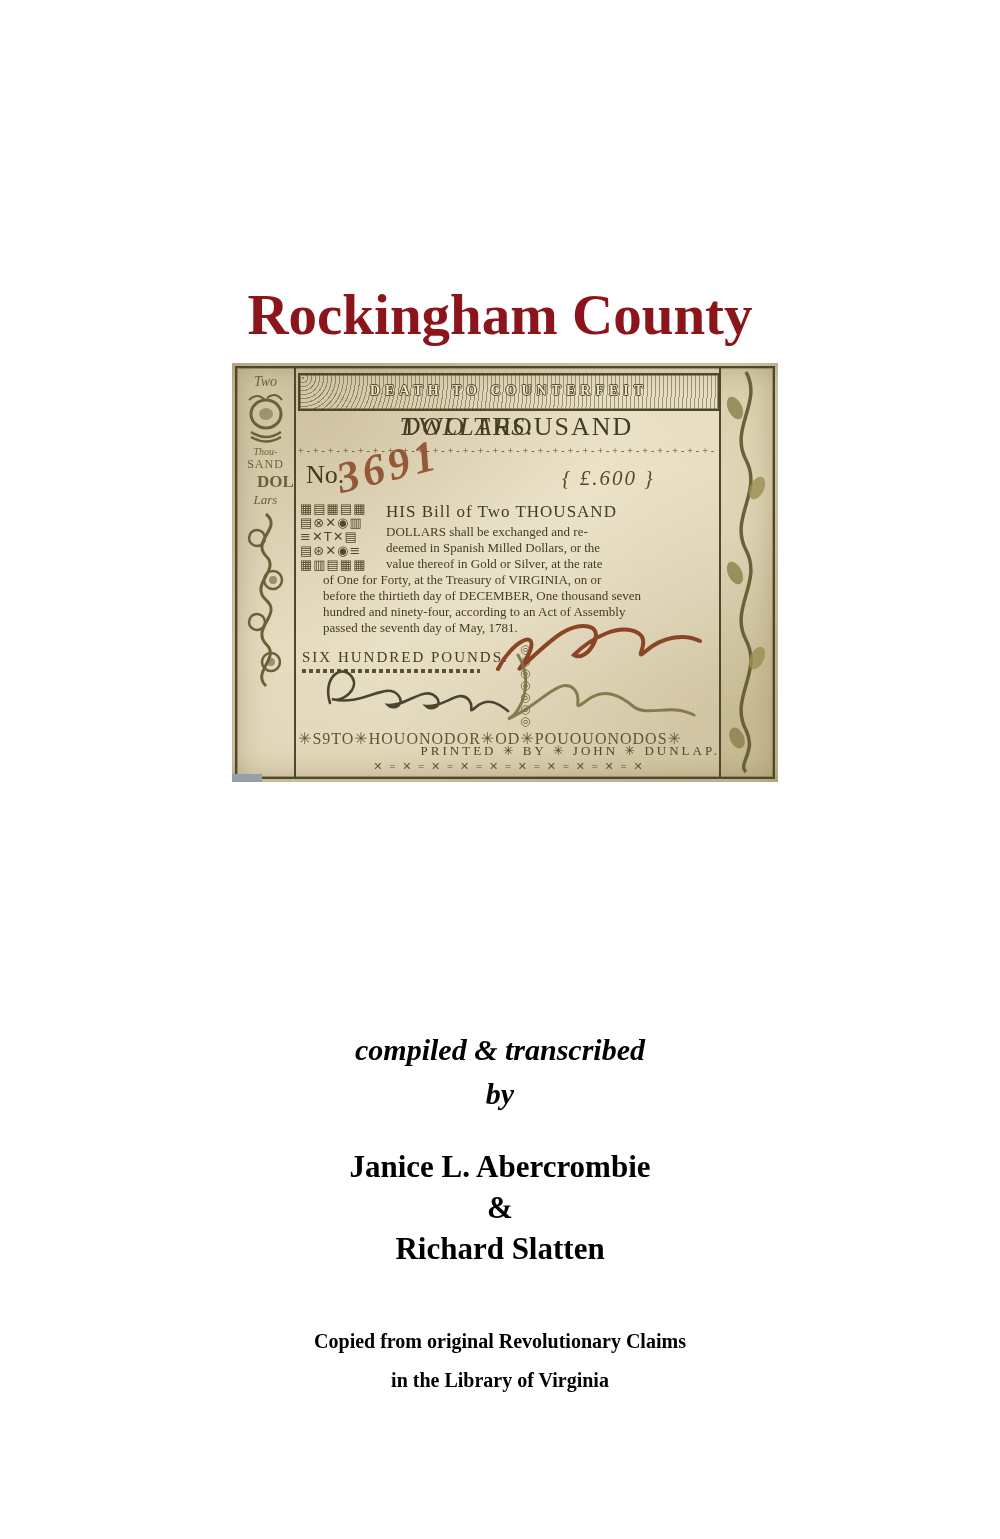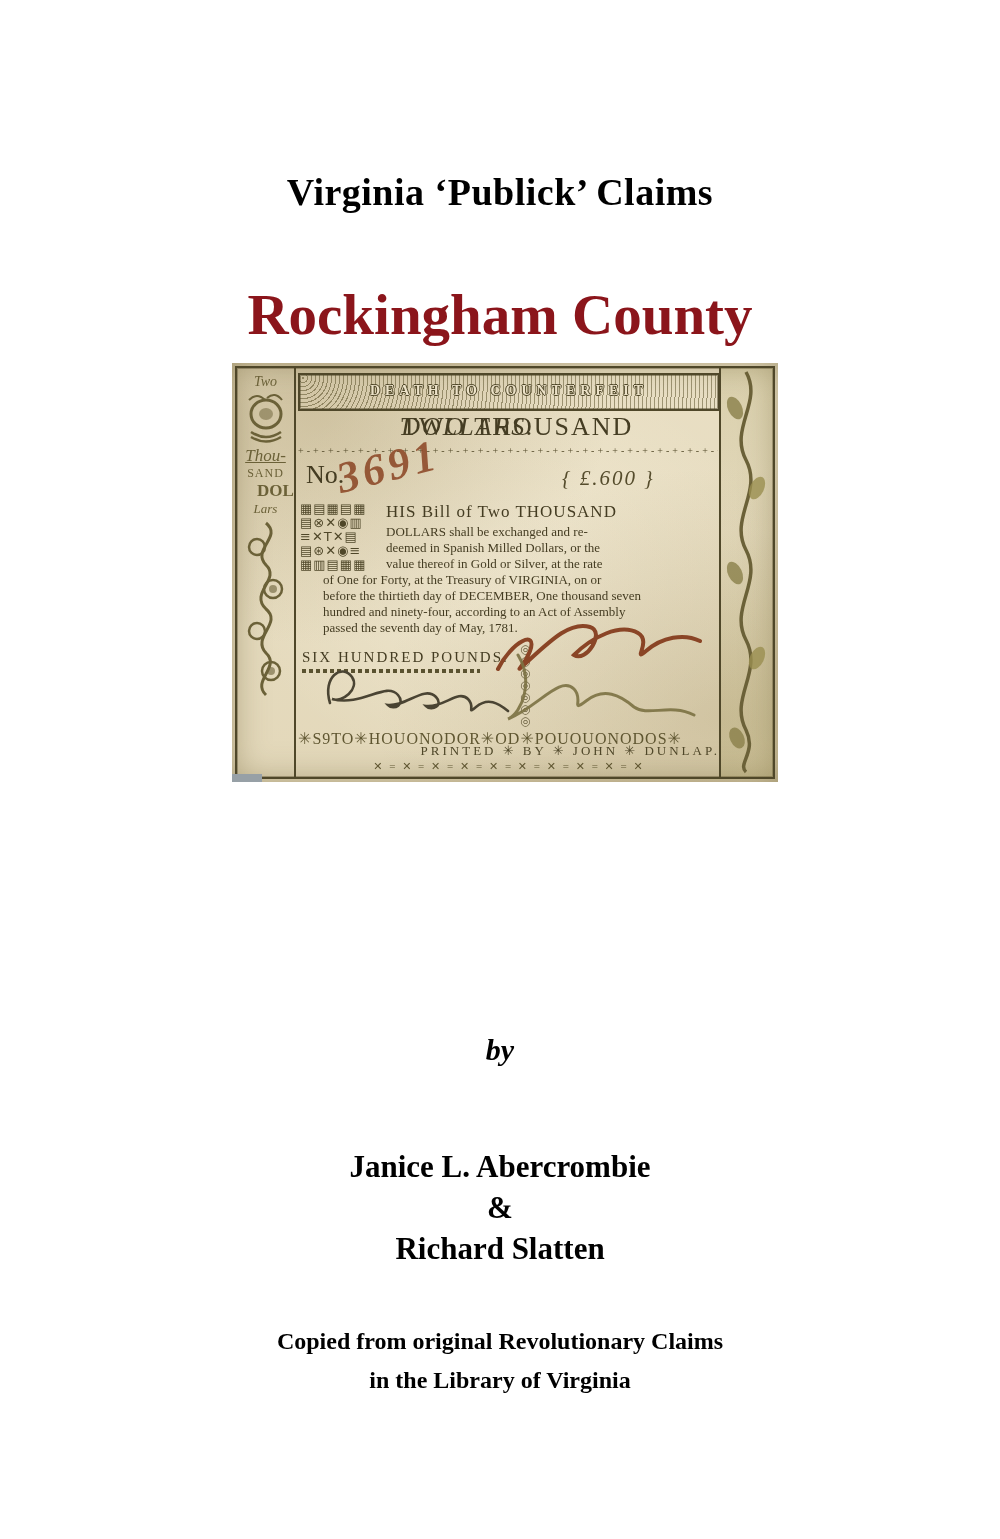--- a/index.html
+++ b/index.html
@@ -5,39 +5,39 @@
   html,body{margin:0;padding:0;background:#ffffff;}
   .page{position:relative;width:1000px;height:1539px;background:#ffffff;overflow:hidden;
         font-family:"Liberation Serif","DejaVu Serif",serif;color:#000000;}
   .center-abs{position:absolute;left:0;width:1000px;text-align:center;}
 
   .series-title{top:170px;font-size:38px;font-weight:bold;letter-spacing:0.5px;}
   .county-title{top:282px;font-size:57px;font-weight:bold;color:#8B151B;}
 
   .compiled{top:1028px;font-size:30px;font-weight:bold;font-style:italic;line-height:44px;}
   .authors{top:1146px;font-size:31px;font-weight:bold;line-height:41px;}
-  .source{top:1322px;font-size:24px;font-weight:bold;line-height:39px;}
+  .source{top:1322px;font-size:20px;font-weight:bold;line-height:39px;}
 
   
   .bill{position:absolute;left:232px;top:363px;width:546px;height:419px;
         background:
           radial-gradient(ellipse at 15% 10%, rgba(140,120,70,.28), rgba(140,120,70,0) 45%),
           radial-gradient(ellipse at 90% 85%, rgba(140,120,70,.22), rgba(140,120,70,0) 50%),
           radial-gradient(ellipse at 50% 50%, rgba(255,250,235,.35), rgba(255,250,235,0) 70%),
           linear-gradient(#e9dfc4,#e3d8ba);
         box-shadow:inset 0 0 34px rgba(110,95,50,.5);
         color:#443c22;}
   .bill *{position:absolute;}
   .frame{inset:3px;border:2px solid #4f4729;box-shadow:inset 0 0 0 1px rgba(79,71,41,.4);}
 
   .left-col{left:5px;top:5px;width:57px;height:409px;border-right:2px solid #4f4729;
             text-align:center;color:#6b6138;}
   .left-col .w{position:static;display:block;}
   .lb-two{font-size:14px;font-style:italic;margin-top:6px;}
-  .lb-thou{font-size:17px;font-style:italic;text-decoration:underline;}
+  .lb-thou{font-size:10px;font-style:italic;}
   .lb-sand{font-size:12px;letter-spacing:1px;}
   .lb-dol{font-size:17px;font-weight:bold;padding-left:20px;}
   .lb-lars{font-size:13px;font-style:italic;}
   .emblem-svg,.scroll-svg{position:static;display:block;margin:2px auto;}
 
   .right-col{right:5px;top:5px;width:52px;height:409px;border-left:2px solid #4f4729;
              background:linear-gradient(180deg,rgba(150,140,70,.18),rgba(150,140,70,.05) 40%,rgba(150,140,70,.2));}
 
   .banner{left:66px;top:10px;width:418px;height:34px;border:2px solid #4f4729;
           box-shadow:inset 0 0 0 1px rgba(79,71,41,.5);
@@ -77,21 +77,20 @@
            color:#4f4729;white-space:nowrap;}
   .x-row{left:66px;top:397px;width:422px;text-align:center;font-size:11px;letter-spacing:2px;
          color:#5f5631;white-space:nowrap;overflow:hidden;}
   .scan-strip{left:0;top:411px;width:30px;height:8px;background:#97a0a6;}
 </style>
 </head>
 <body>
 
 <div class="page">
 
-  <div class="center-abs series-title">Virginia ‘Publick’ Claims</div>
 
   <div class="center-abs county-title">Rockingham County</div>
 
   <div class="bill">
     <div class="frame"></div>
 
     <div class="left-col">
       <span class="w lb-two">Two</span>
       <svg class="emblem-svg" width="42" height="52" viewBox="0 0 42 52">
         <ellipse cx="21" cy="22" rx="15" ry="14" fill="none" stroke="#6b6138" stroke-width="3"></ellipse>
@@ -169,20 +168,21 @@
       <path d="M216,44 C232,70 220,102 206,108 C236,96 258,64 272,78 C282,88 268,102 284,90 C302,76 318,84 332,96 C346,106 368,92 392,104" fill="none" stroke="#7b7142" stroke-width="3" stroke-linecap="round" opacity=".9"></path>
     </svg>
 
     <div class="deco-row">✳S9TO✳HOUONODOR✳OD✳POUOUONODOS✳</div>
     <div class="printer">PRINTED ✳ BY ✳ JOHN ✳ DUNLAP.</div>
     <div class="x-row">✕ = ✕ = ✕ = ✕ = ✕ = ✕ = ✕ = ✕ = ✕ = ✕</div>
     <div class="scan-strip"></div>
   </div>
 
   <div class="center-abs compiled">
+    <div>compiled &amp; transcribed</div>
     <div>by</div>
   </div>
 
   <div class="center-abs authors">
     <div>Janice L. Abercrombie</div>
     <div>&amp;</div>
     <div>Richard Slatten</div>
   </div>
 
   <div class="center-abs source">

